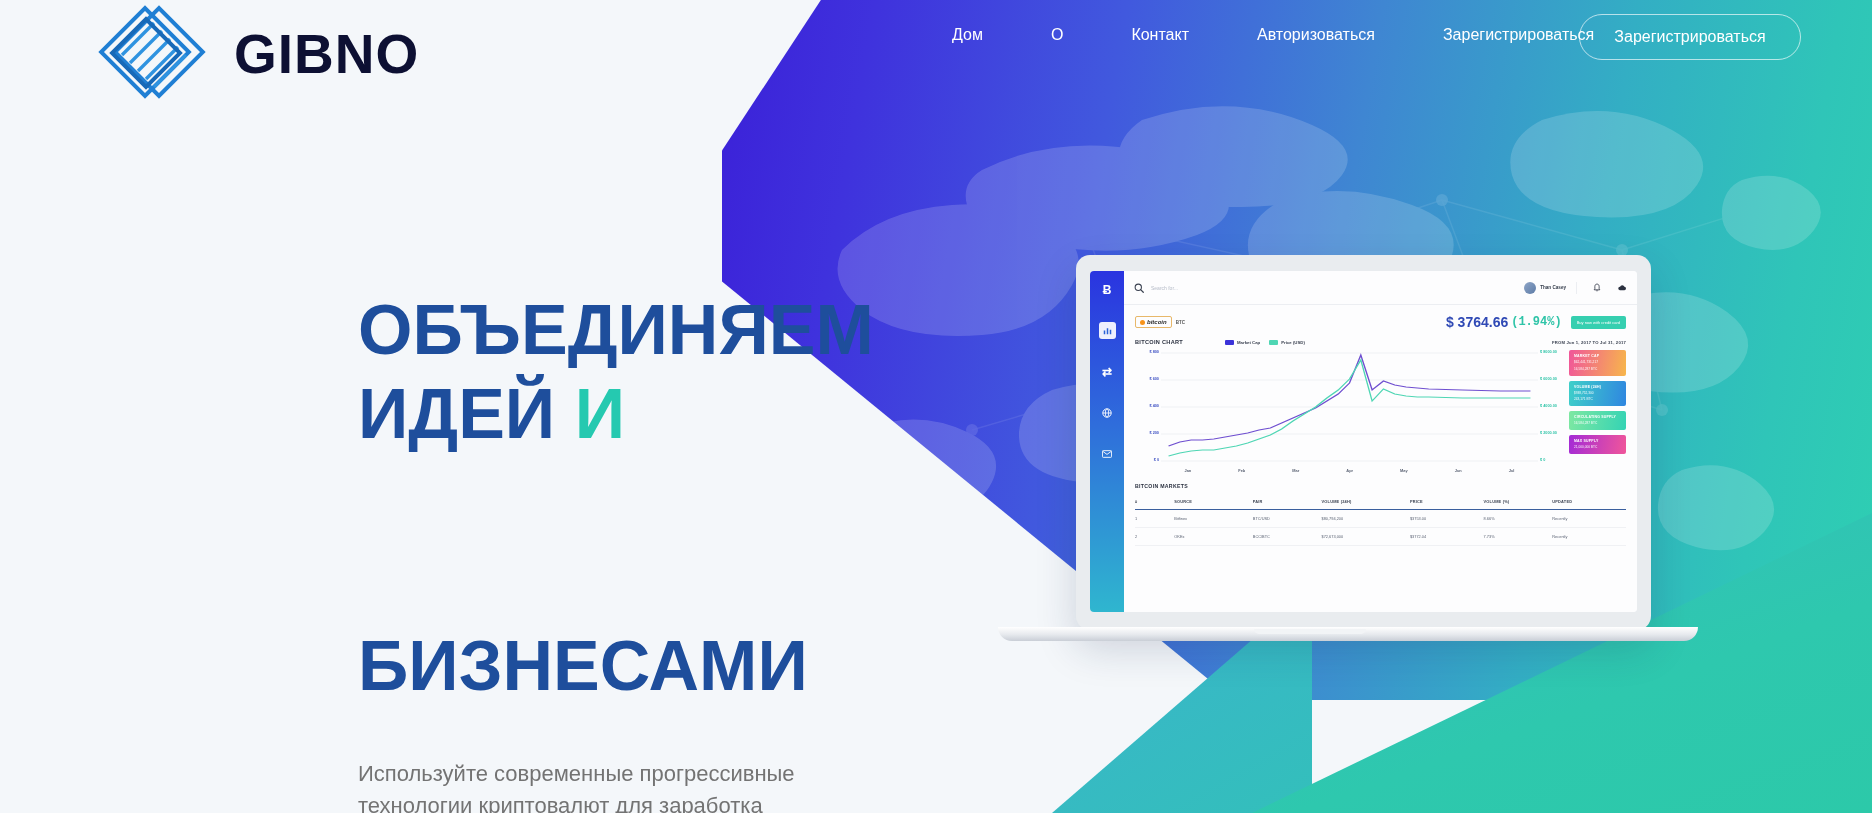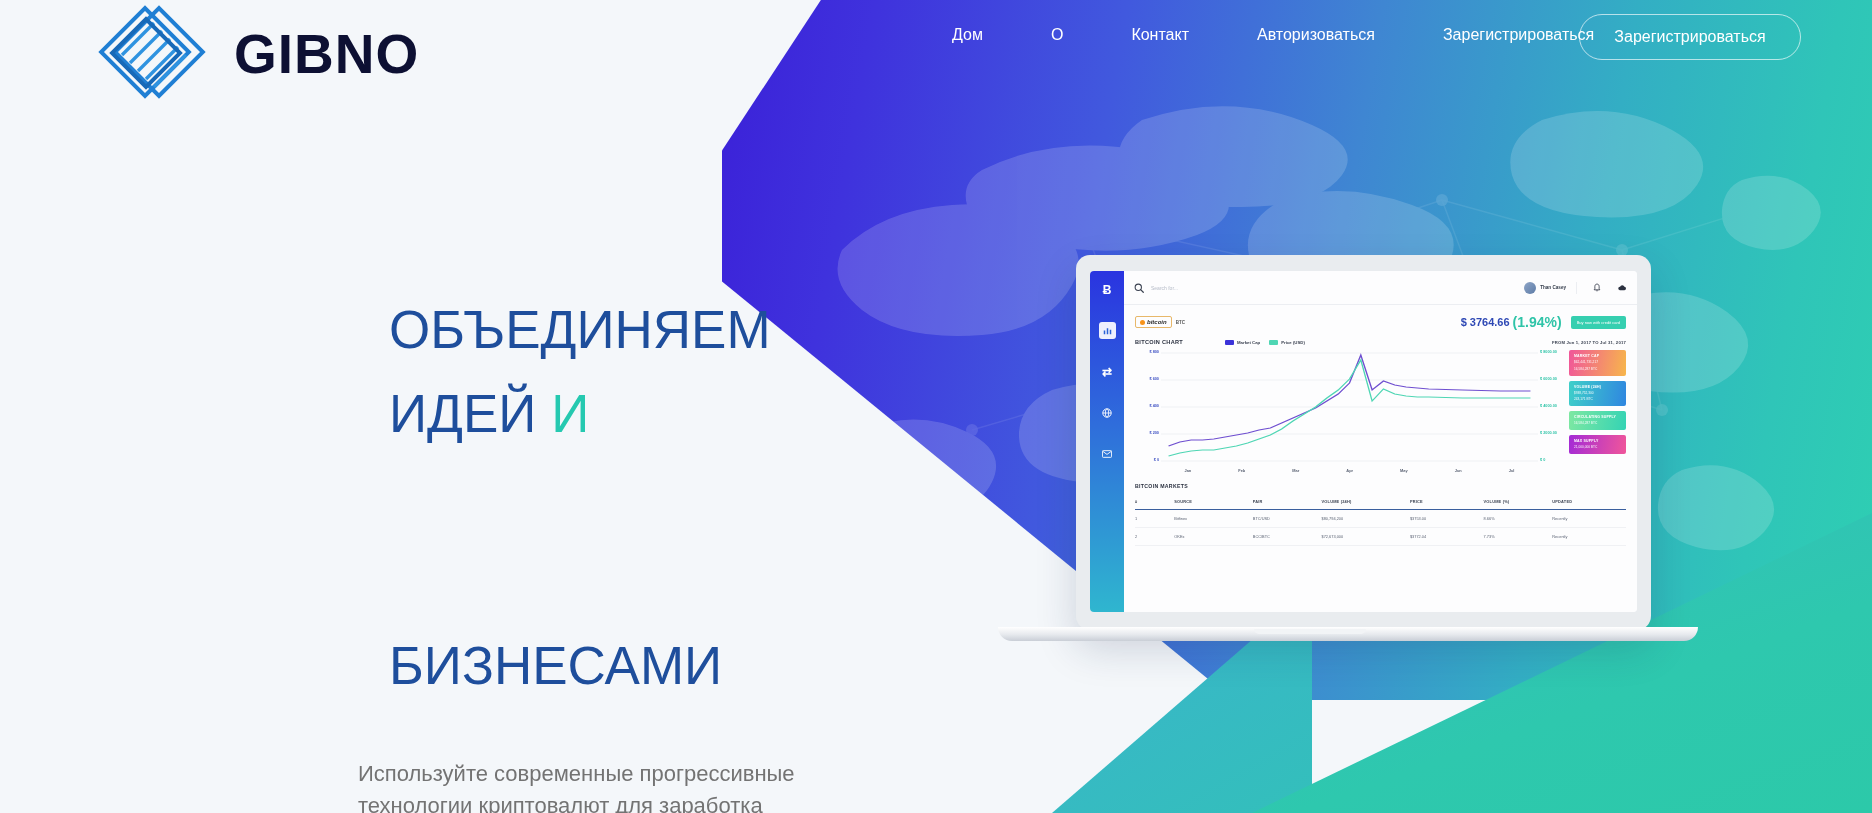--- a/index.html
+++ b/index.html
@@ -87,27 +87,26 @@
     cursor:pointer;
   }
 
   
   .hero-copy {
     position:absolute;
     left:358px; top:288px;
     z-index:10;
   }
   .headline {
-    font-size:53px;
+    font-size:70px;
     line-height:84px;
-    font-weight:normal;
+    font-weight:bold;
     color:#1e4e9c;
     letter-spacing:0px;
     white-space:nowrap;
-    margin-left:31px;
   }
   .headline .accent { color:#25c9b0; }
   .subcopy {
     margin-top:50px;
     font-size:22px;
     line-height:32px;
     color:#737373;
     max-width:470px;
   }
 
@@ -182,22 +181,22 @@
   .dash-body { flex:1; padding:9px 11px 0 11px; overflow:hidden; }
 
   .coin-row { display:flex; align-items:center; }
   .coin-badge {
     border:1px solid #e8b86a; border-radius:2px;
     padding:2px 4px; display:flex; align-items:center; gap:2px;
   }
   .coin-badge .bdot { width:5px; height:5px; border-radius:50%; background:#f7931a; }
   .coin-badge .bname { font-size:6px; font-weight:bold; font-style:italic; color:#2a2a2a; }
   .coin-sym { font-size:4.5px; font-weight:bold; color:#555; margin-left:4px; }
-  .coin-price { margin-left:auto; font-size:11px; font-weight:bold; color:#2f49b5; }
-  .coin-change { font-size:14px; color:#2fc4a8; margin-left:3px; font-weight:bold; }
+  .coin-price { margin-left:auto; font-size:14px; font-weight:bold; color:#2f49b5; }
+  .coin-change { font-size:12px; color:#2fc4a8; margin-left:3px; font-weight:bold;font-family:Liberation Mono, monospace; }
   .coin-buy {
     margin-left:9px;
     background:#36cfb0; color:#fff;
     font-size:4px; padding:4px 6px; border-radius:2px;
     white-space:nowrap; border:none; cursor:pointer;
   }
 
   .chart-head { display:flex; align-items:center; margin-top:9px; }
   .chart-title { font-size:5.6px; font-weight:bold; color:#2b3140; letter-spacing:.3px; }
   .chart-legend { display:flex; gap:9px; margin-left:42px; align-items:center; }

